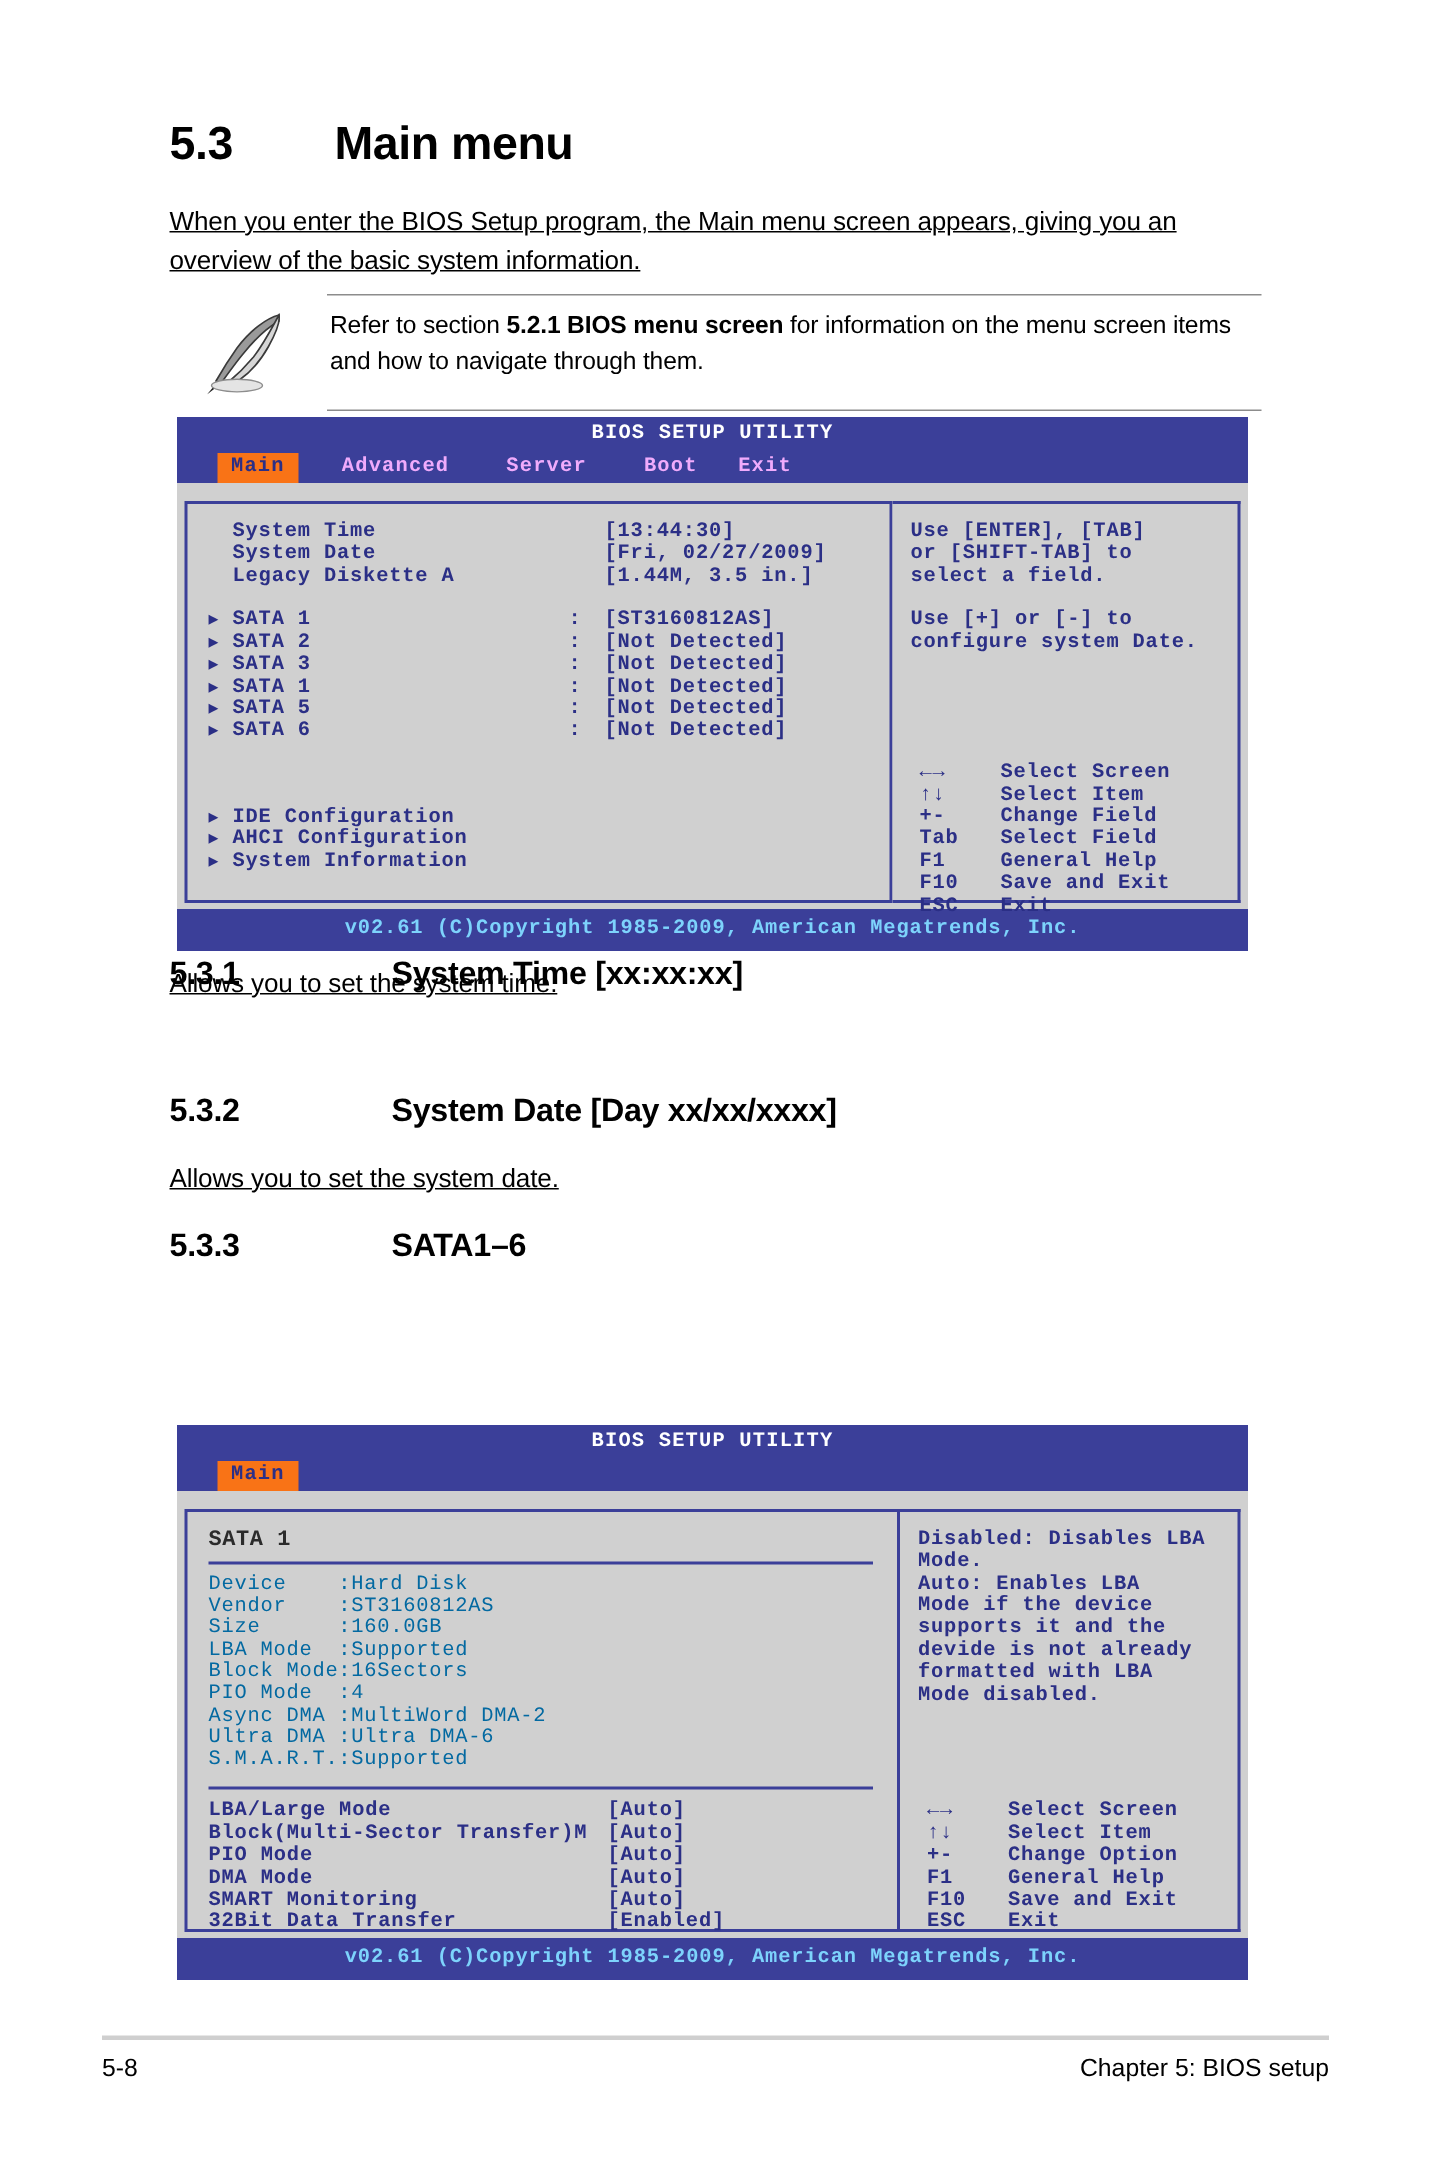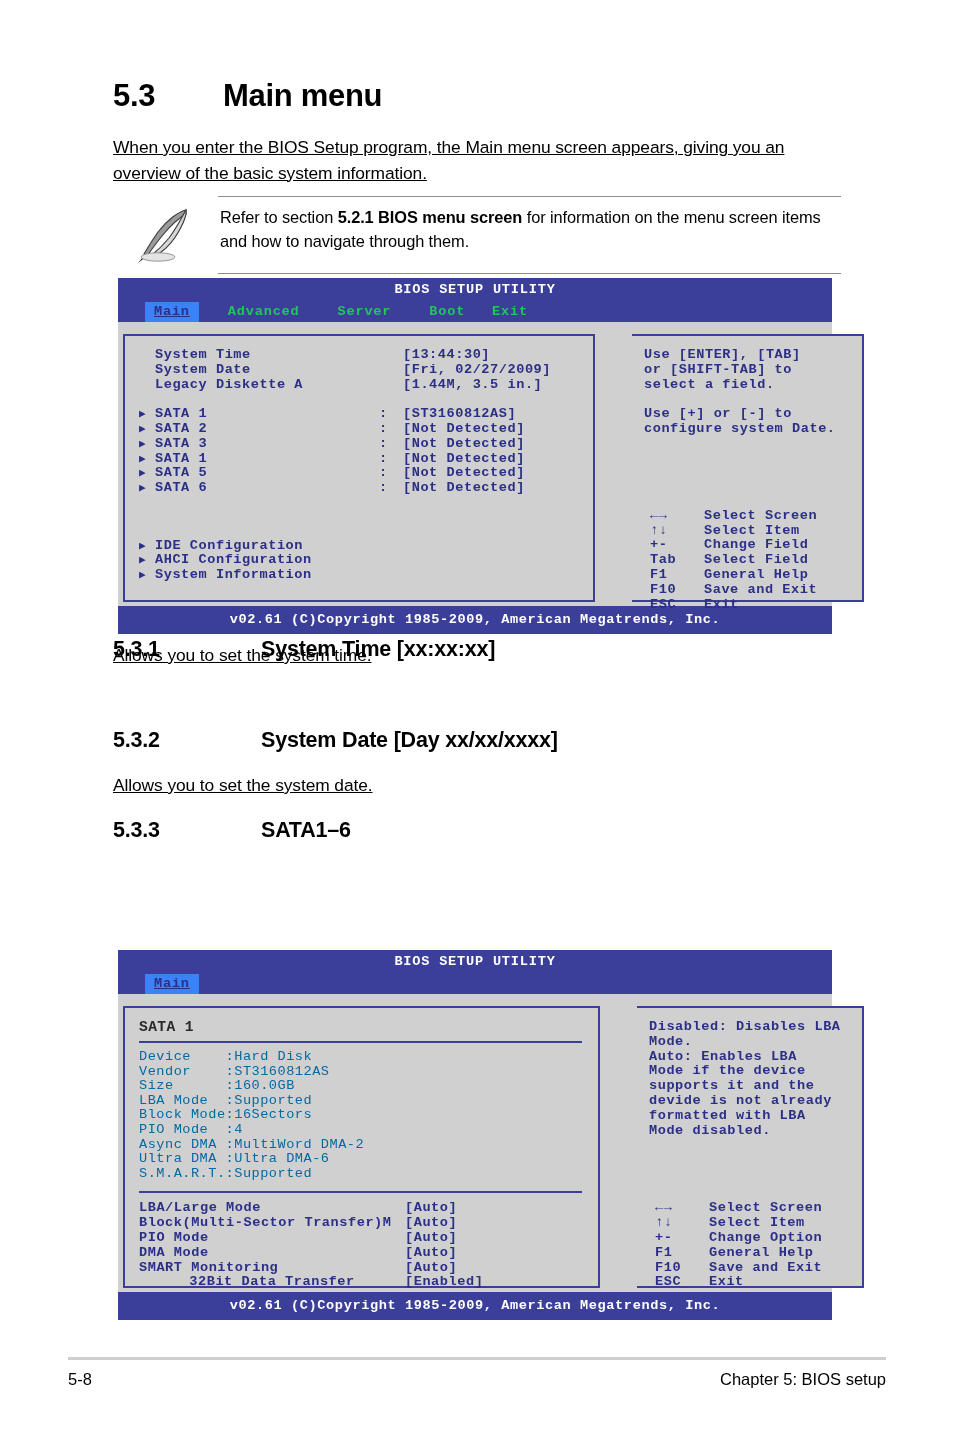--- a/index.html
+++ b/index.html
@@ -116,55 +116,53 @@
     left: 27px;
     bottom: 0px;
     display: flex;
     align-items: flex-end;
     font-size: 13.6px;
     font-weight: bold;
     letter-spacing: 0.8px;
     height: 20px;
   }
   .bios .tab {
-    color: #22c55e;
+    color: #f0abfc;
     padding: 1px 9px 2px 9px;
     white-space: pre;
     line-height: 17px;
   }
   .bios .tab.active {
-    background: #3b82f6;
+    background: #f97316;
     color: #2b2f86;
-    text-decoration: underline;
   }
 
   .bios .bodywrap {
     background: #d0d0d0;
     padding: 12px 5px 4px 5px;
     display: flex;
-    gap: 37px;
   }
   .bios .panel {
     border: 2px solid #3b3f99;
     border-right: none;
     background: #d0d0d0;
     flex: none;
     box-sizing: border-box;
   }
   .bios .left-panel {
     border-right: 2px solid #3b3f99;
   }
   .bios .right-panel {
     border-left: none;
     border-right: 2px solid #3b3f99;
   }
 
   .bios .footer {
     background: #3b3f99;
-    color: #ffffff;
+    color: #7dd3fc;
     text-align: center;
     font-size: 13.6px;
     font-weight: bold;
     letter-spacing: 0.6px;
     padding: 5px 0 6px 0;
     line-height: 17px;
   }
 
   
   .brow {
@@ -491,21 +489,21 @@
         </div>
         <div class="brow">
           <span class="lbl" style="width:266px;">DMA Mode</span>
           <span class="val">[Auto]</span>
         </div>
         <div class="brow">
           <span class="lbl" style="width:266px;">SMART Monitoring</span>
           <span class="val">[Auto]</span>
         </div>
         <div class="brow">
-          <span class="lbl" style="width:266px;text-align:center;">32Bit Data Transfer</span>
+          <span class="lbl" style="width:266px;">32Bit Data Transfer</span>
           <span class="val">[Enabled]</span>
         </div>
       </div>
 
       <div class="panel right-panel" style="width:227px; padding:12px 0 0 12px;">
         <div class="help">Disabled: Disables LBA</div>
         <div class="help">Mode.</div>
         <div class="help">Auto: Enables LBA</div>
         <div class="help">Mode if the device</div>
         <div class="help">supports it and the</div>

